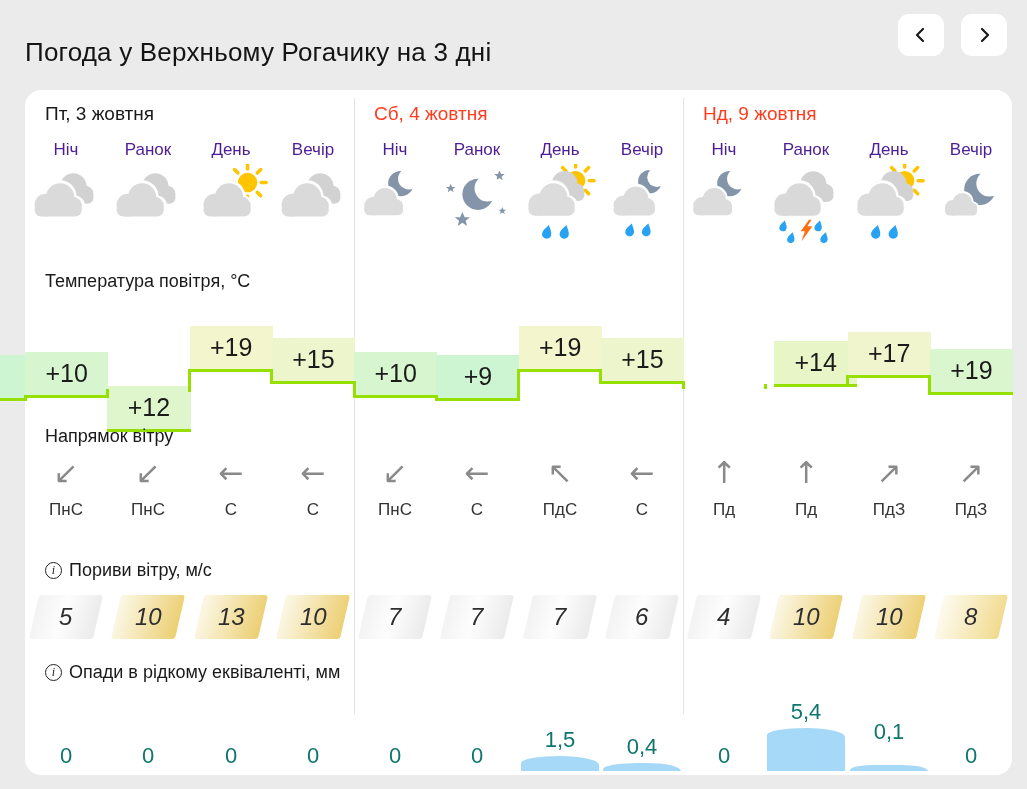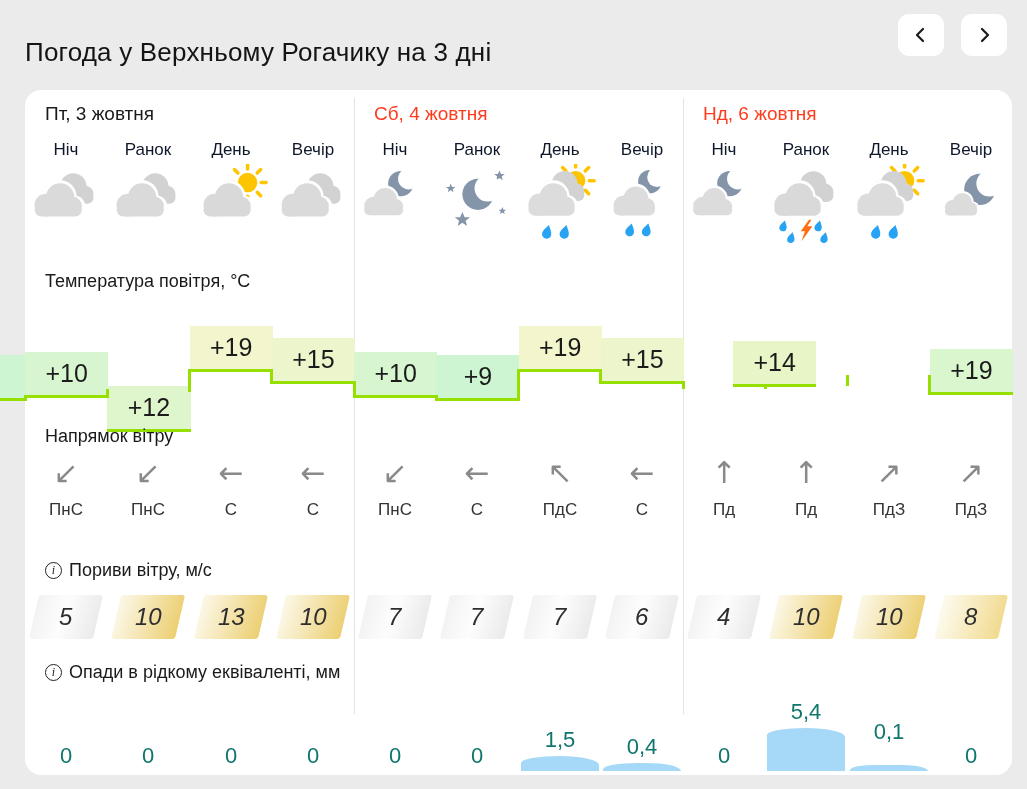--- a/index.html
+++ b/index.html
@@ -10,21 +10,21 @@
   .nav-btn{position:absolute;top:14px;width:46px;height:42px;background:#fff;border:none;border-radius:11px;
     cursor:pointer;display:flex;align-items:center;justify-content:center;padding:0;}
   .nav-btn.prev{left:898px}.nav-btn.next{left:961px}
   
   .card{position:absolute;left:25px;top:90px;width:987px;height:685px;background:#fff;border-radius:16px;}
   .divider{position:absolute;top:8px;width:1px;height:616px;background:#e3e3e3;z-index:1;}
   .day-col{position:absolute;top:0;width:329px;height:685px;}
   .date{position:absolute;left:20px;top:13px;font-size:19px;color:#1a1a1a;white-space:nowrap;}
   .date.red{color:#ff3c1e;}
   .pcell{position:absolute;text-align:center;}
-  .period-label{top:50px;height:22px;font-size:17px;color:#0f172a;}
+  .period-label{top:50px;height:22px;font-size:17px;color:#4c1d95;}
   .icon-cell{top:74px;height:92px;display:flex;align-items:flex-start;justify-content:center;}
   .sec-label{position:absolute;left:20px;font-size:18px;color:#1a1a1a;z-index:3;display:flex;align-items:center;gap:7px;white-space:nowrap;}
   .info-ic{display:inline-flex;width:17px;height:17px;border:1.6px solid #222;border-radius:50%;
     align-items:center;justify-content:center;font:italic 12px "Liberation Serif","DejaVu Serif",serif;color:#222;box-sizing:border-box;}
   
   .strip{position:absolute;left:-25px;top:230px;width:1012px;height:84px;z-index:2;}
   .tcell{position:absolute;height:46px;box-sizing:border-box;border-bottom:3px solid #95e000;
     font-size:25px;color:#1b1b1b;text-align:center;line-height:42px;}
   .tconn{position:absolute;width:3px;background:#95e000;}
   
@@ -81,21 +81,22 @@
     <div class="strip" id="strip">
         <div class="tcell" style="left: 0px; width: 26px; top: 35px; background: rgb(205, 245, 210);"></div>
         <div class="tcell" style="left: 25px; width: 83.3px; top: 32.1px; background: rgb(215, 246, 208);">+10</div>
         <div class="tcell" style="left: 107.3px; width: 83.3px; top: 26.3px; background: rgb(223, 245, 203); margin-top: 40px;">+12</div>
         <div class="tcell" style="left: 189.5px; width: 83.3px; top: 6px; background: rgb(243, 245, 204);">+19</div>
         <div class="tcell" style="left: 271.8px; width: 83.3px; top: 17.6px; background: rgb(237, 245, 205);">+15</div>
         <div class="tcell" style="left: 354px; width: 83.3px; top: 32.1px; background: rgb(215, 246, 208);">+10</div>
         <div class="tcell" style="left: 436.3px; width: 83.3px; top: 35px; background: rgb(205, 245, 210);">+9</div>
         <div class="tcell" style="left: 518.5px; width: 83.3px; top: 6px; background: rgb(243, 245, 204);">+19</div>
         <div class="tcell" style="left: 600.8px; width: 83.3px; top: 17.6px; background: rgb(237, 245, 205);">+15</div>
-        <div class="tcell" style="left: 733px; width: 83.3px; top: 20.5px; background: rgb(232, 245, 198);">+14</div>
+        <div class="tcell" style="left: 774px; width: 83.3px; top: 20.5px; background: rgb(232, 245, 198);">+14</div>
+        <div class="tcell" style="left: 847.5px; width: 83.3px; top: 11.8px; background: rgb(240, 245, 205);">+17</div>
         <div class="tcell" style="left: 929.8px; width: 83.3px; top: 29.2px; background: rgb(217, 246, 207);">+19</div>
         <div class="tconn" style="left: 23.5px; top: 75.1px; height: 5.9px;"></div>
         <div class="tconn" style="left: 105.8px; top: 69.3px; height: 8.8px;"></div>
         <div class="tconn" style="left: 188px; top: 49px; height: 23.3px;"></div>
         <div class="tconn" style="left: 270.3px; top: 49px; height: 14.6px;"></div>
         <div class="tconn" style="left: 352.5px; top: 60.6px; height: 17.5px;"></div>
         <div class="tconn" style="left: 434.8px; top: 75.1px; height: 5.9px;"></div>
         <div class="tconn" style="left: 517px; top: 49px; height: 32px;"></div>
         <div class="tconn" style="left: 599.3px; top: 49px; height: 14.6px;"></div>
         <div class="tconn" style="left: 681.5px; top: 60.6px; height: 8.8px;"></div>
@@ -365,21 +366,21 @@
           <div class="gust g-low">
             <span>6</span>
           </div>
         </div>
         <div class="prec-cell" style="left: 247px; width: 82px; position: absolute;">
           <div class="prec-bar" style="height: 7.8px;"></div>
           <div class="prec-num" style="bottom: 10.8px;">0,4</div>
         </div>
       </div>
       <div class="day-col" style="left: 658px;">
-        <div class="date red">Нд, 6 жовтня</div>
+        <div class="date red">Нд, 9 жовтня</div>
         <div class="pcell period-label" style="left: 0px; width: 82px; position: absolute;">Ніч</div>
         <div class="pcell icon-cell" style="left: 0px; width: 82px; position: absolute;">
           <svg width="78" height="84" viewBox="0 0 80 84">
             <circle cx="46" cy="19" r="13" fill="#8495aa"></circle>
             <circle cx="54.06" cy="14.059999999999999" r="10.92" fill="#fff"></circle>
             <g transform="translate(2,18) scale(0.8) translate(33,30) scale(1.14) translate(-33,-30)">
               <circle cx="20" cy="30" r="12" fill="#fff"></circle>
               <circle cx="35" cy="22" r="15" fill="#fff"></circle>
               <circle cx="48" cy="31" r="10" fill="#fff"></circle>
               <rect x="8" y="28" width="50" height="14" rx="7" fill="#fff"></rect>

